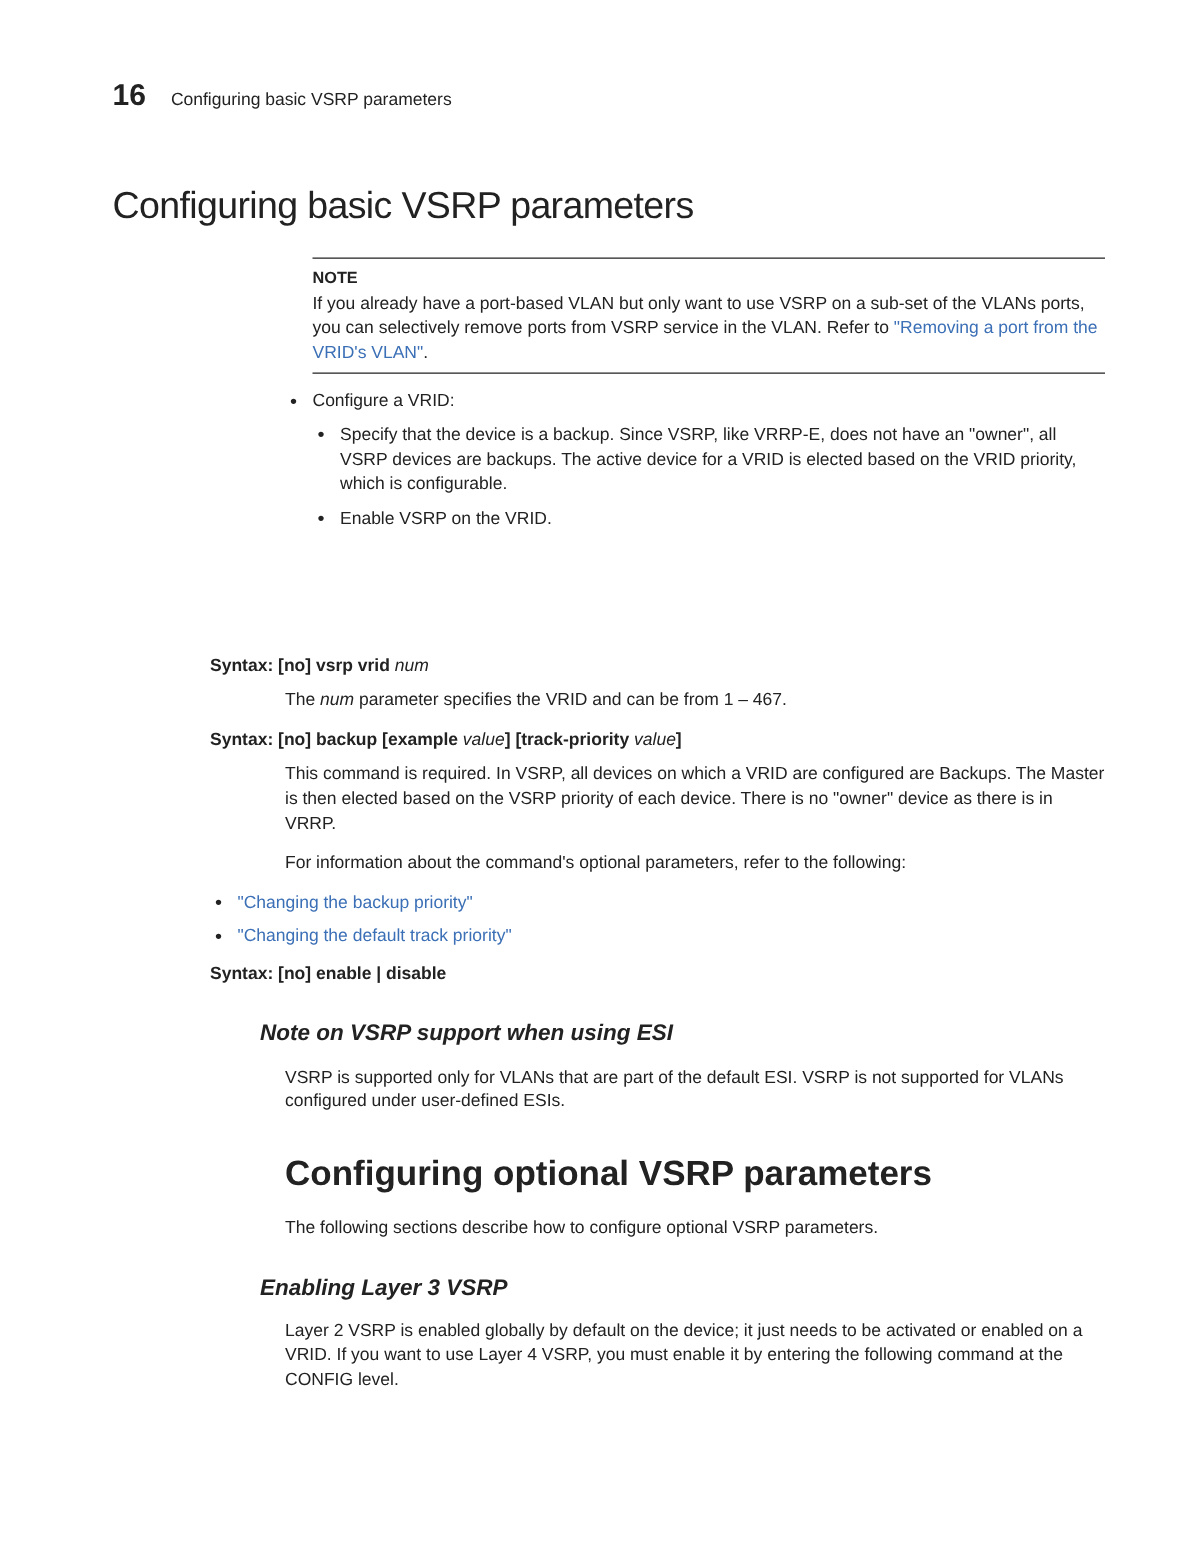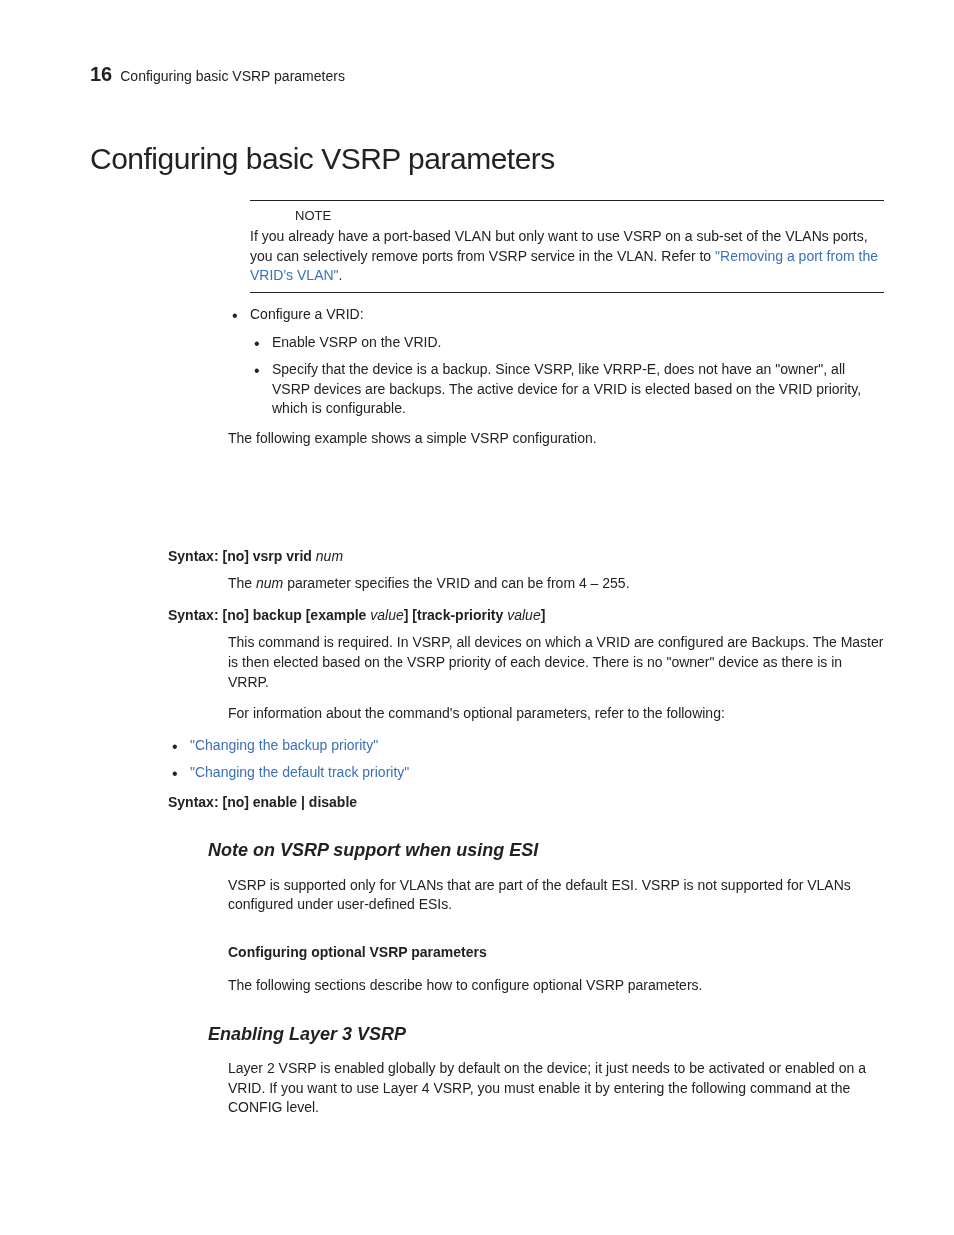--- a/index.html
+++ b/index.html
@@ -11,23 +11,23 @@
       width: 954px;
       padding: 60px 70px 60px 90px;
       line-height: 1.4;
     }
     .page-header {
       display: flex;
       align-items: baseline;
       margin-bottom: 50px;
     }
     .page-number {
-      font-size: 20px;
+      font-size: 24px;
       font-weight: bold;
-      margin-right: 8px;
+      margin-right: 20px;
     }
     .page-header-text {
       font-size: 14px;
     }
     h1 {
       font-size: 30px;
       font-weight: normal;
       font-family: Arial, Helvetica, sans-serif;
       margin-bottom: 20px;
       letter-spacing: -0.5px;
@@ -70,41 +70,40 @@
       top: 0;
       font-size: 16px;
     }
     .note-box {
       border-top: 1px solid #222;
       border-bottom: 1px solid #222;
       padding: 6px 0;
       margin: 10px 0 12px 22px;
     }
     .note-label {
-      font-weight: normal;
+      font-weight: bold;
       font-size: 13px;
       margin-bottom: 2px;
-      margin-left: 45px;
     }
     .link {
       color: #3b6fb6;
     }
     .syntax-line {
       margin: 8px 0 6px 0;
     }
     .bold { font-weight: bold; }
     .italic { font-style: italic; }
     .full-width {
       margin-left: 78px;
     }
     .body-para {
       margin: 8px 0 12px 138px;
     }
     h2 {
-      font-size: 14px;
+      font-size: 28px;
       font-weight: 600;
       margin: 28px 0 14px 138px;
     }
     h3.italic-h {
       font-size: 18px;
       font-style: italic;
       font-weight: 600;
       margin: 26px 0 12px 118px;
     }
   </style>
@@ -125,37 +124,36 @@
     <div class="note-label">NOTE</div>
     <div>
       <span>If you already have a port-based VLAN but only want to use VSRP on a sub-set of the VLANs ports, you can selectively remove ports from VSRP service in the VLAN. Refer to </span><span class="link">"Removing a port from the VRID's VLAN"</span><span>.</span>
     </div>
   </div>
 
   <ul class="bullets">
     <li>
       <span>Configure a VRID:</span>
       <ul class="inner">
+        <li>Specify that the device is a backup. Since VSRP, like VRRP-E, does not have an "owner", all VSRP devices are backups. The active device for a VRID is elected based on the VRID priority, which is configurable.</li>
         <li>Enable VSRP on the VRID.</li>
-        <li>Specify that the device is a backup. Since VSRP, like VRRP-E, does not have an "owner", all VSRP devices are backups. The active device for a VRID is elected based on the VRID priority, which is configurable.</li>
       </ul>
     </li>
   </ul>
 
-  <p class="para">The following example shows a simple VSRP configuration.</p>
 </div>
 
 <div style="height:80px"></div>
 
 <p class="syntax-line full-width">
   <span class="bold">Syntax:</span><span class="bold">  [no] vsrp vrid </span><span class="italic">num</span>
 </p>
 
 <p class="body-para">
-  <span>The </span><span class="italic">num</span><span> parameter specifies the VRID and can be from 4 – 255.</span>
+  <span>The </span><span class="italic">num</span><span> parameter specifies the VRID and can be from 1 – 467.</span>
 </p>
 
 <p class="syntax-line full-width">
   <span class="bold">Syntax:</span><span class="bold">  [no] backup [example </span><span class="italic">value</span><span class="bold">]  [track-priority </span><span class="italic">value</span><span class="bold">]</span>
 </p>
 
 <p class="body-para">This command is required. In VSRP, all devices on which a VRID are configured are Backups. The Master is then elected based on the VSRP priority of each device. There is no "owner" device as there is in VRRP.</p>
 
 <p class="body-para">For information about the command's optional parameters, refer to the following:</p>
 

